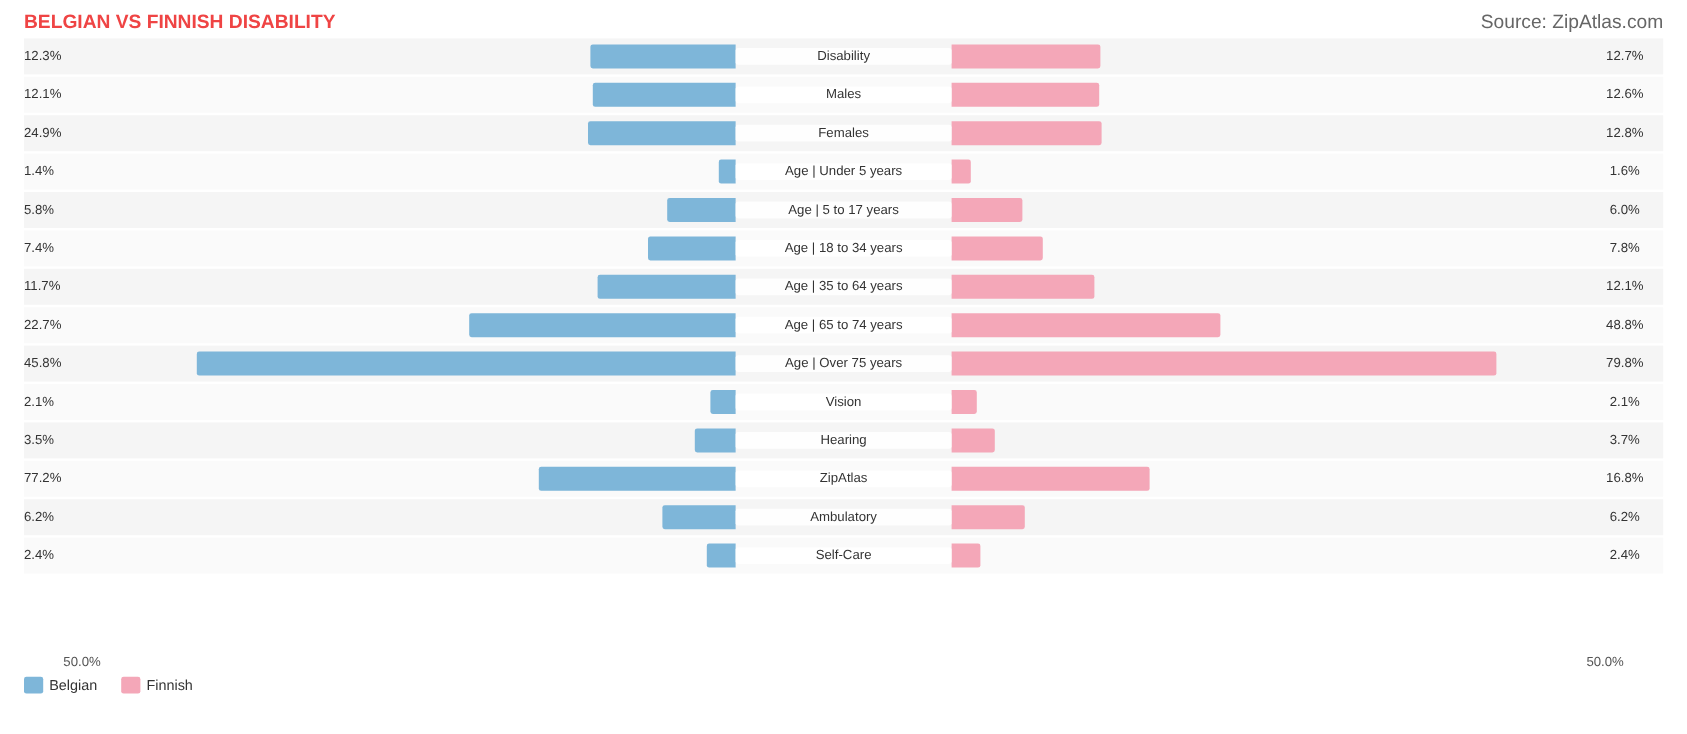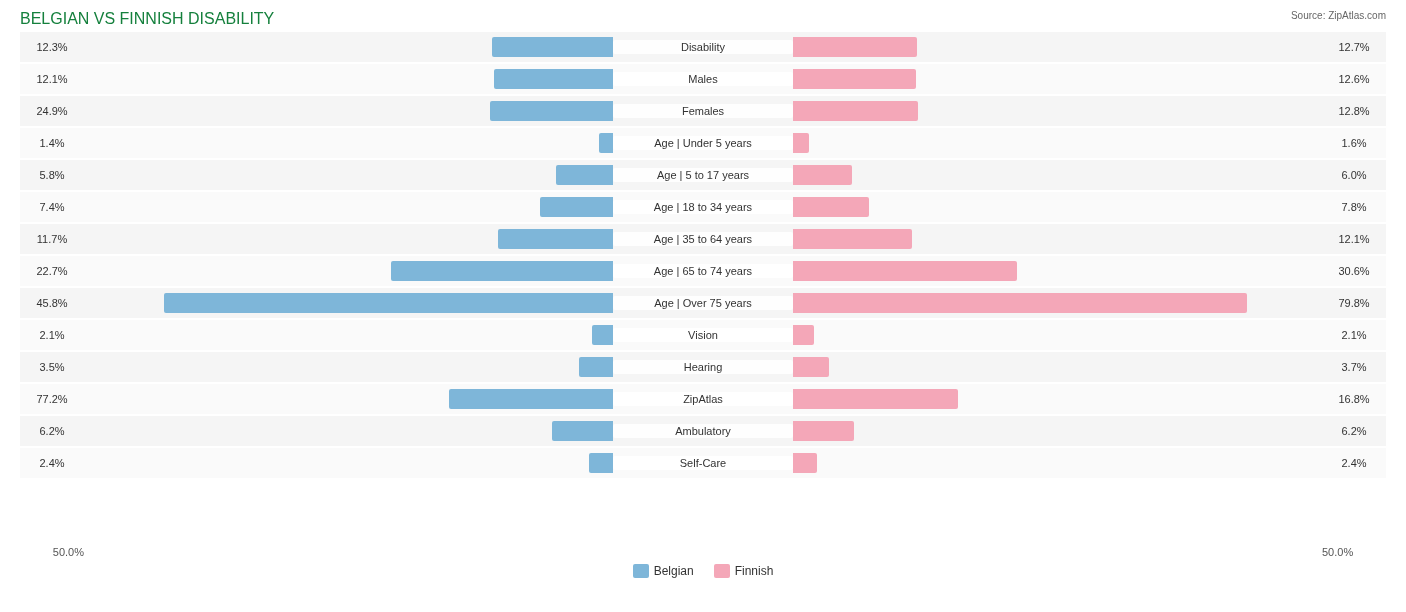--- a/index.html
+++ b/index.html
@@ -11,29 +11,29 @@
       overflow: hidden;
     }
     .chart-container {
       width: 1406px;
       height: 612px;
       padding: 10px 20px 30px 20px;
       position: relative;
     }
     .chart-title {
       font-size: 16px;
-      font-weight: normal;
-      color: #15803d;
+      font-weight: bold;
+      color: #ef4444;
       margin-bottom: 4px;
     }
     .source-text {
       position: absolute;
       top: 10px;
       right: 20px;
-      font-size: 10px;
+      font-size: 16px;
       color: #666;
     }
     .chart-area {
       position: relative;
       width: 100%;
       height: 510px;
       margin-top: 2px;
     }
     .row {
       display: flex;
@@ -51,21 +51,21 @@
     
     .row-inner {
       display: flex;
       align-items: center;
       width: 100%;
       height: 100%;
       padding: 2px 0;
     }
     .val-left {
       width: 70px;
-      text-align: center;
+      text-align: left;
       font-size: 11px;
       color: #333;
       padding-right: 6px;
       flex-shrink: 0;
     }
     .bar-left-wrap {
       flex: 1;
       display: flex;
       justify-content: flex-end;
       align-items: center;
@@ -128,21 +128,21 @@
     }
     .axis-right {
       width: 70px;
       text-align: left;
       font-size: 11px;
       color: #555;
       padding-left: 6px;
     }
     .legend {
       display: flex;
-      justify-content: center;
+      justify-content: flex-start;
       align-items: center;
       gap: 20px;
       margin-top: 6px;
       font-size: 12px;
       color: #333;
     }
     .legend-item {
       display: flex;
       align-items: center;
       gap: 5px;
@@ -258,21 +258,21 @@
       <div class="row">
       <div class="row-inner">
         <div class="val-left">22.7%</div>
         <div class="bar-left-wrap">
           <div class="bar-left" style="width:222px; background:#7eb6d9;"></div>
         </div>
         <div class="center-label">Age | 65 to 74 years</div>
         <div class="bar-right-wrap">
           <div class="bar-right" style="width:224px; background:#f4a7b8;"></div>
         </div>
-        <div class="val-right">30.6%</div>
+        <div class="val-right">48.8%</div>
       </div>
     </div>
       <div class="row">
       <div class="row-inner">
         <div class="val-left">45.8%</div>
         <div class="bar-left-wrap">
           <div class="bar-left" style="width:449px; background:#7eb6d9;"></div>
         </div>
         <div class="center-label">Age | Over 75 years</div>
         <div class="bar-right-wrap">

